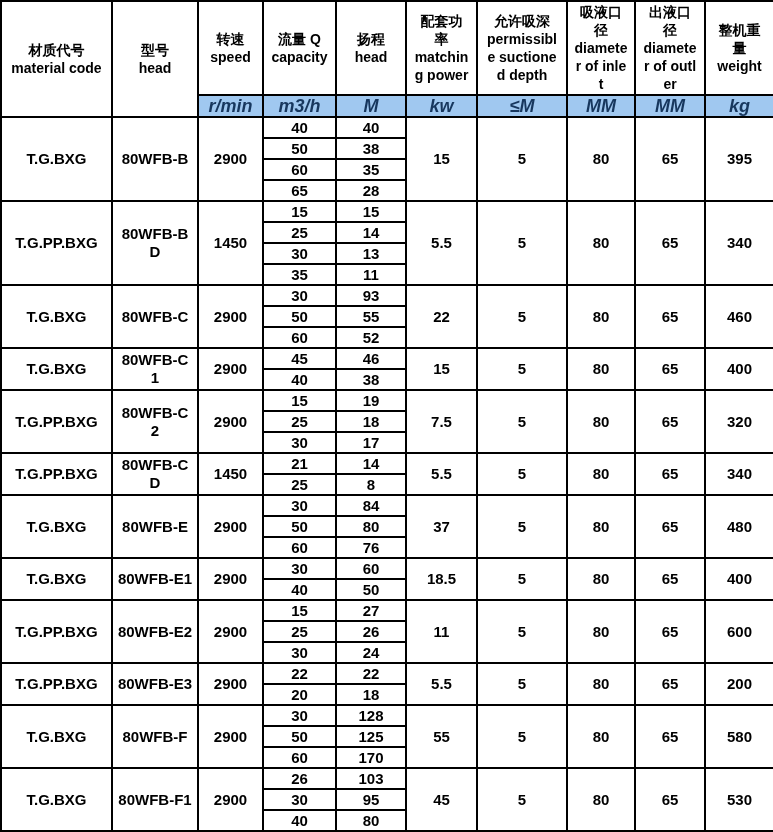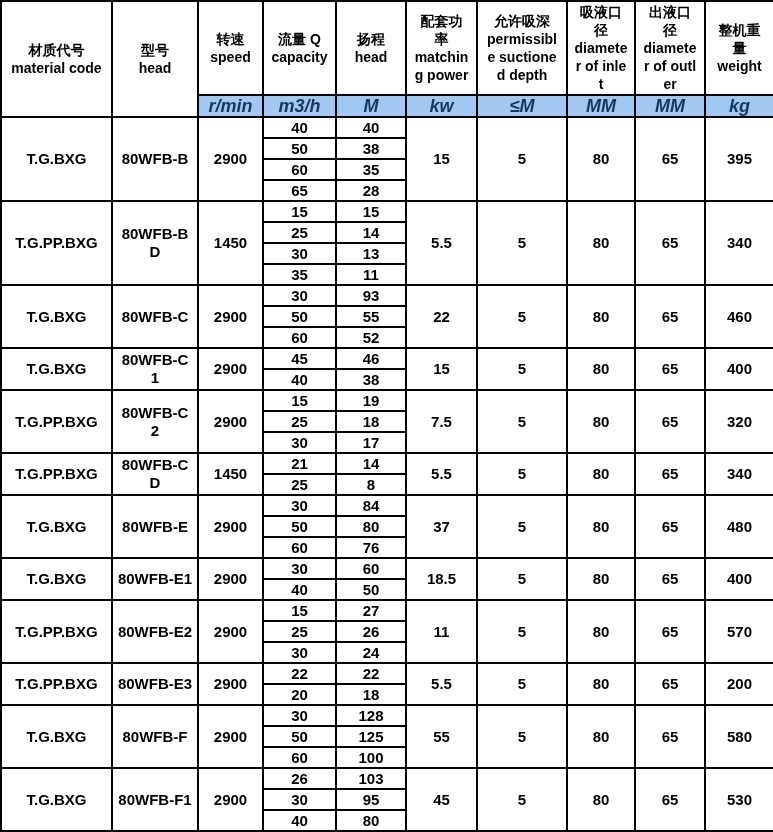--- a/index.html
+++ b/index.html
@@ -263,21 +263,21 @@
       <tr>
         <td rowspan="3">T.G.PP.BXG</td>
         <td rowspan="3">80WFB-E2</td>
         <td rowspan="3">2900</td>
         <td>15</td>
         <td>27</td>
         <td rowspan="3">11</td>
         <td rowspan="3">5</td>
         <td rowspan="3">80</td>
         <td rowspan="3">65</td>
-        <td rowspan="3">570</td>
+        <td rowspan="3">600</td>
       </tr>
       <tr>
         <td>25</td>
         <td>26</td>
       </tr>
       <tr>
         <td>30</td>
         <td>24</td>
       </tr>
       <tr>
@@ -307,21 +307,21 @@
         <td rowspan="3">80</td>
         <td rowspan="3">65</td>
         <td rowspan="3">580</td>
       </tr>
       <tr>
         <td>50</td>
         <td>125</td>
       </tr>
       <tr>
         <td>60</td>
-        <td>100</td>
+        <td>170</td>
       </tr>
       <tr>
         <td rowspan="3">T.G.BXG</td>
         <td rowspan="3">80WFB-F1</td>
         <td rowspan="3">2900</td>
         <td>26</td>
         <td>103</td>
         <td rowspan="3">45</td>
         <td rowspan="3">5</td>
         <td rowspan="3">80</td>

